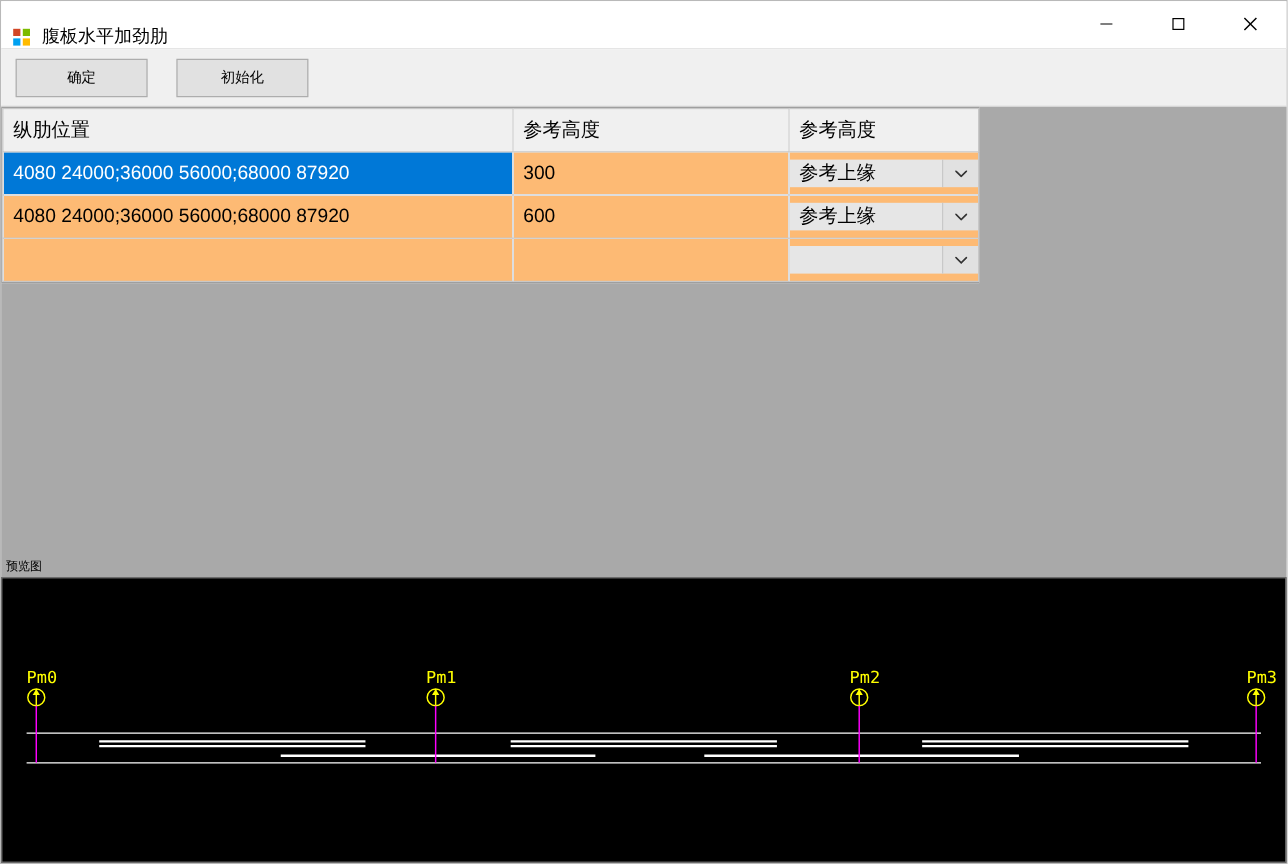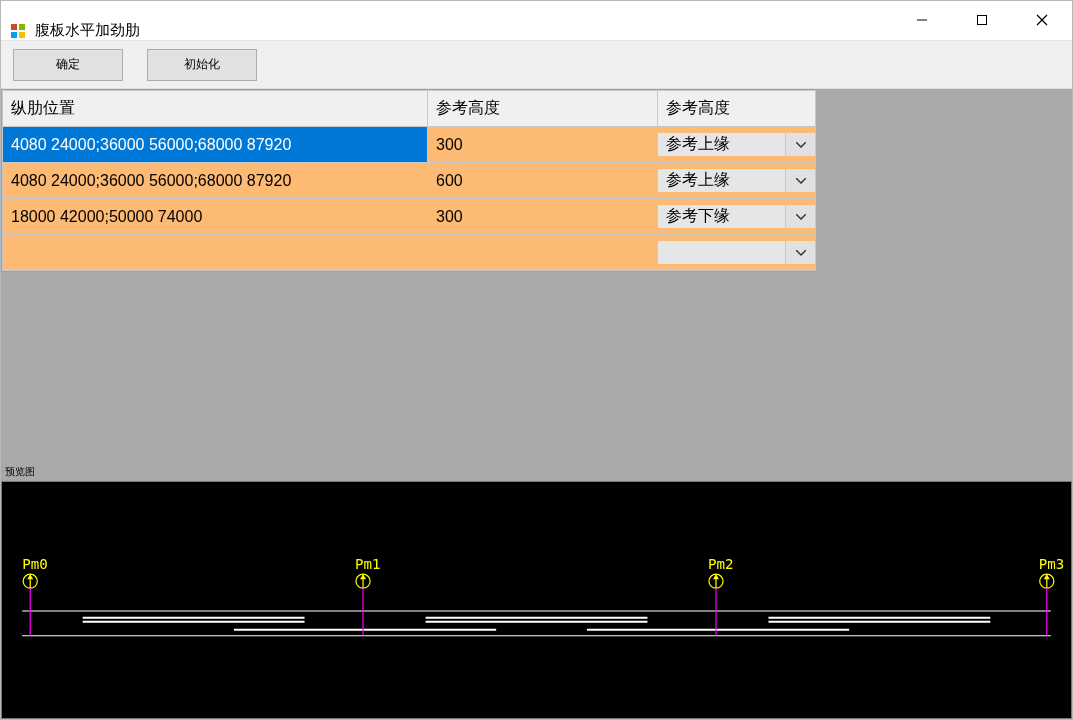--- a/index.html
+++ b/index.html
@@ -213,34 +213,20 @@
                   <div class="sel-label">参考上缘</div>
                   <div class="sel-btn">
                     <svg width="10" height="6" viewBox="0 0 10 6">
                       <path d="M0 0 L5 5 L10 0" fill="none" stroke="#333" stroke-width="1.4"></path>
                     </svg>
                   </div>
                 </div>
               </td>
             </tr>
             <tr>
-              <td class="col-pos">18000 42000;50000 74000</td>
-              <td>300</td>
-              <td>
-                <div class="select-cell">
-                  <div class="sel-label">参考下缘</div>
-                  <div class="sel-btn">
-                    <svg width="10" height="6" viewBox="0 0 10 6">
-                      <path d="M0 0 L5 5 L10 0" fill="none" stroke="#333" stroke-width="1.4"></path>
-                    </svg>
-                  </div>
-                </div>
-              </td>
-            </tr>
-            <tr>
               <td class="col-pos"></td>
               <td></td>
               <td>
                 <div class="select-cell">
                   <div class="sel-label"></div>
                   <div class="sel-btn">
                     <svg width="10" height="6" viewBox="0 0 10 6">
                       <path d="M0 0 L5 5 L10 0" fill="none" stroke="#333" stroke-width="1.4"></path>
                     </svg>
                   </div>

